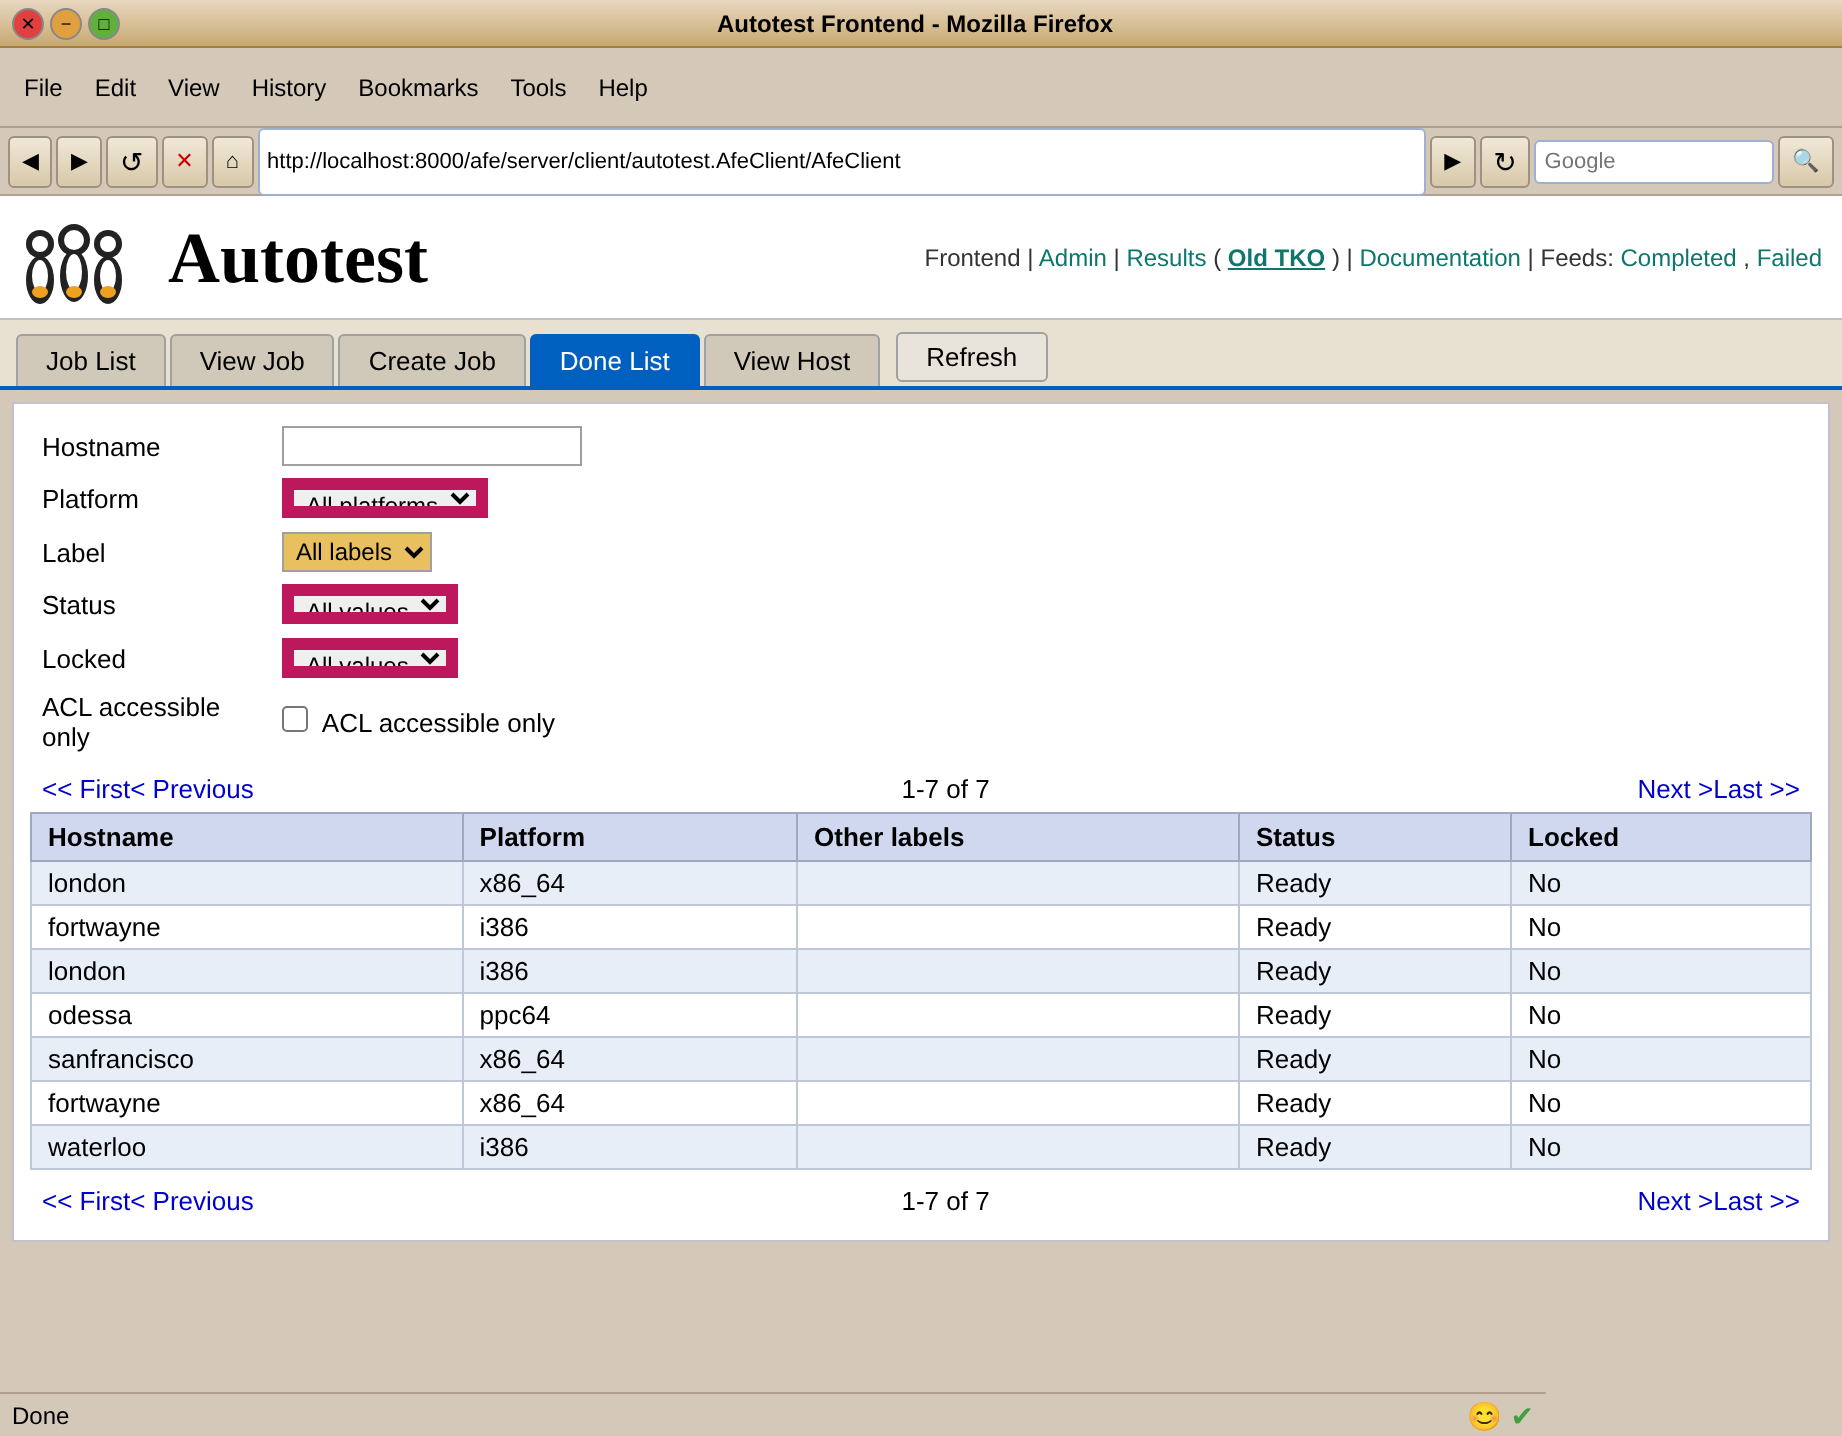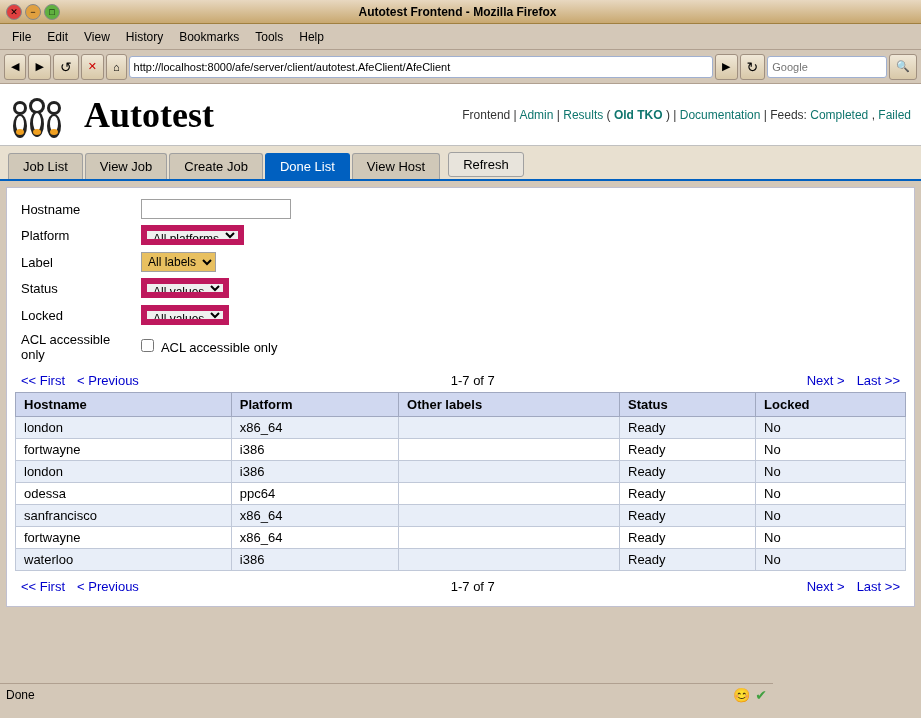--- a/index.html
+++ b/index.html
@@ -31,21 +31,21 @@
       font-size: 9px; cursor: pointer;
     }
     .win-btn.close { background: #e04040; }
     .win-btn.min { background: #e0a040; }
     .win-btn.max { background: #60b040; }
     .win-btn-left { display: flex; gap: 3px; }
 
     
     .menubar {
       background: #d4c8b8;
-      height: 26px;
+      height: 40px;
       display: flex;
       align-items: center;
       padding: 0 4px;
       border-bottom: 1px solid #b0a090;
     }
     .menu-item {
       padding: 2px 8px;
       font-size: 12px;
       cursor: pointer;
       color: #000;
@@ -68,21 +68,21 @@
       border: 1px solid #a09080;
       border-radius: 3px;
       cursor: pointer;
       font-size: 11px;
       display: flex;
       align-items: center;
       gap: 2px;
     }
     .url-bar {
       flex: 1;
-      height: 22px;
+      height: 34px;
       border: 1px solid #a0b0d0;
       border-radius: 3px;
       padding: 0 4px;
       font-size: 11px;
       background: white;
     }
     .search-bar {
       width: 120px;
       height: 22px;
       border: 1px solid #a0b0d0;
@@ -202,21 +202,21 @@
       font-size: 12px;
       border: 1px solid #a0a0a0;
       padding: 0 2px;
     }
 
     
     .pagination {
       font-size: 13px;
       padding: 4px 6px;
       display: flex;
-      gap: 12px;
+      gap: 0;
       align-items: center;
     }
     .pagination a { color: #0000cc; text-decoration: none; cursor: pointer; }
     .pagination .count { margin-left: auto; margin-right: auto; }
 
     
     .data-table {
       width: 100%;
       border-collapse: collapse;
       font-size: 13px;
@@ -231,21 +231,21 @@
     .data-table td {
       border: 1px solid #c0c8d8;
       padding: 3px 8px;
     }
     .data-table tr:nth-child(odd) td { background: #e8eef8; }
     .data-table tr:nth-child(even) td { background: white; }
 
     
     .statusbar {
       position: fixed;
-      bottom: 13px;
+      bottom: 0;
       left: 0;
       width: 773px;
       height: 22px;
       background: #d4c8b8;
       border-top: 1px solid #b0a090;
       display: flex;
       align-items: center;
       padding: 0 6px;
       font-size: 12px;
       justify-content: space-between;
@@ -323,21 +323,21 @@
         <ellipse cx="44" cy="44" rx="4" ry="3" fill="#f0a020"></ellipse>
       </svg>
       <span class="autotest-title">Autotest</span>
     </div>
     <div class="header-links">
       <span>Frontend | </span>
       <a>Admin</a>
       <span> | </span>
       <a>Results</a>
       <span> (</span>
-      <a style="font-weight:bold;">Old TKO</a>
+      <a style="font-weight:bold;text-decoration:underline">Old TKO</a>
       <span>) | </span>
       <a>Documentation</a>
       <span> | Feeds: </span>
       <a>Completed</a>
       <span>, </span>
       <a>Failed</a>
     </div>
   </div>
 
   <div class="nav-tabs">

